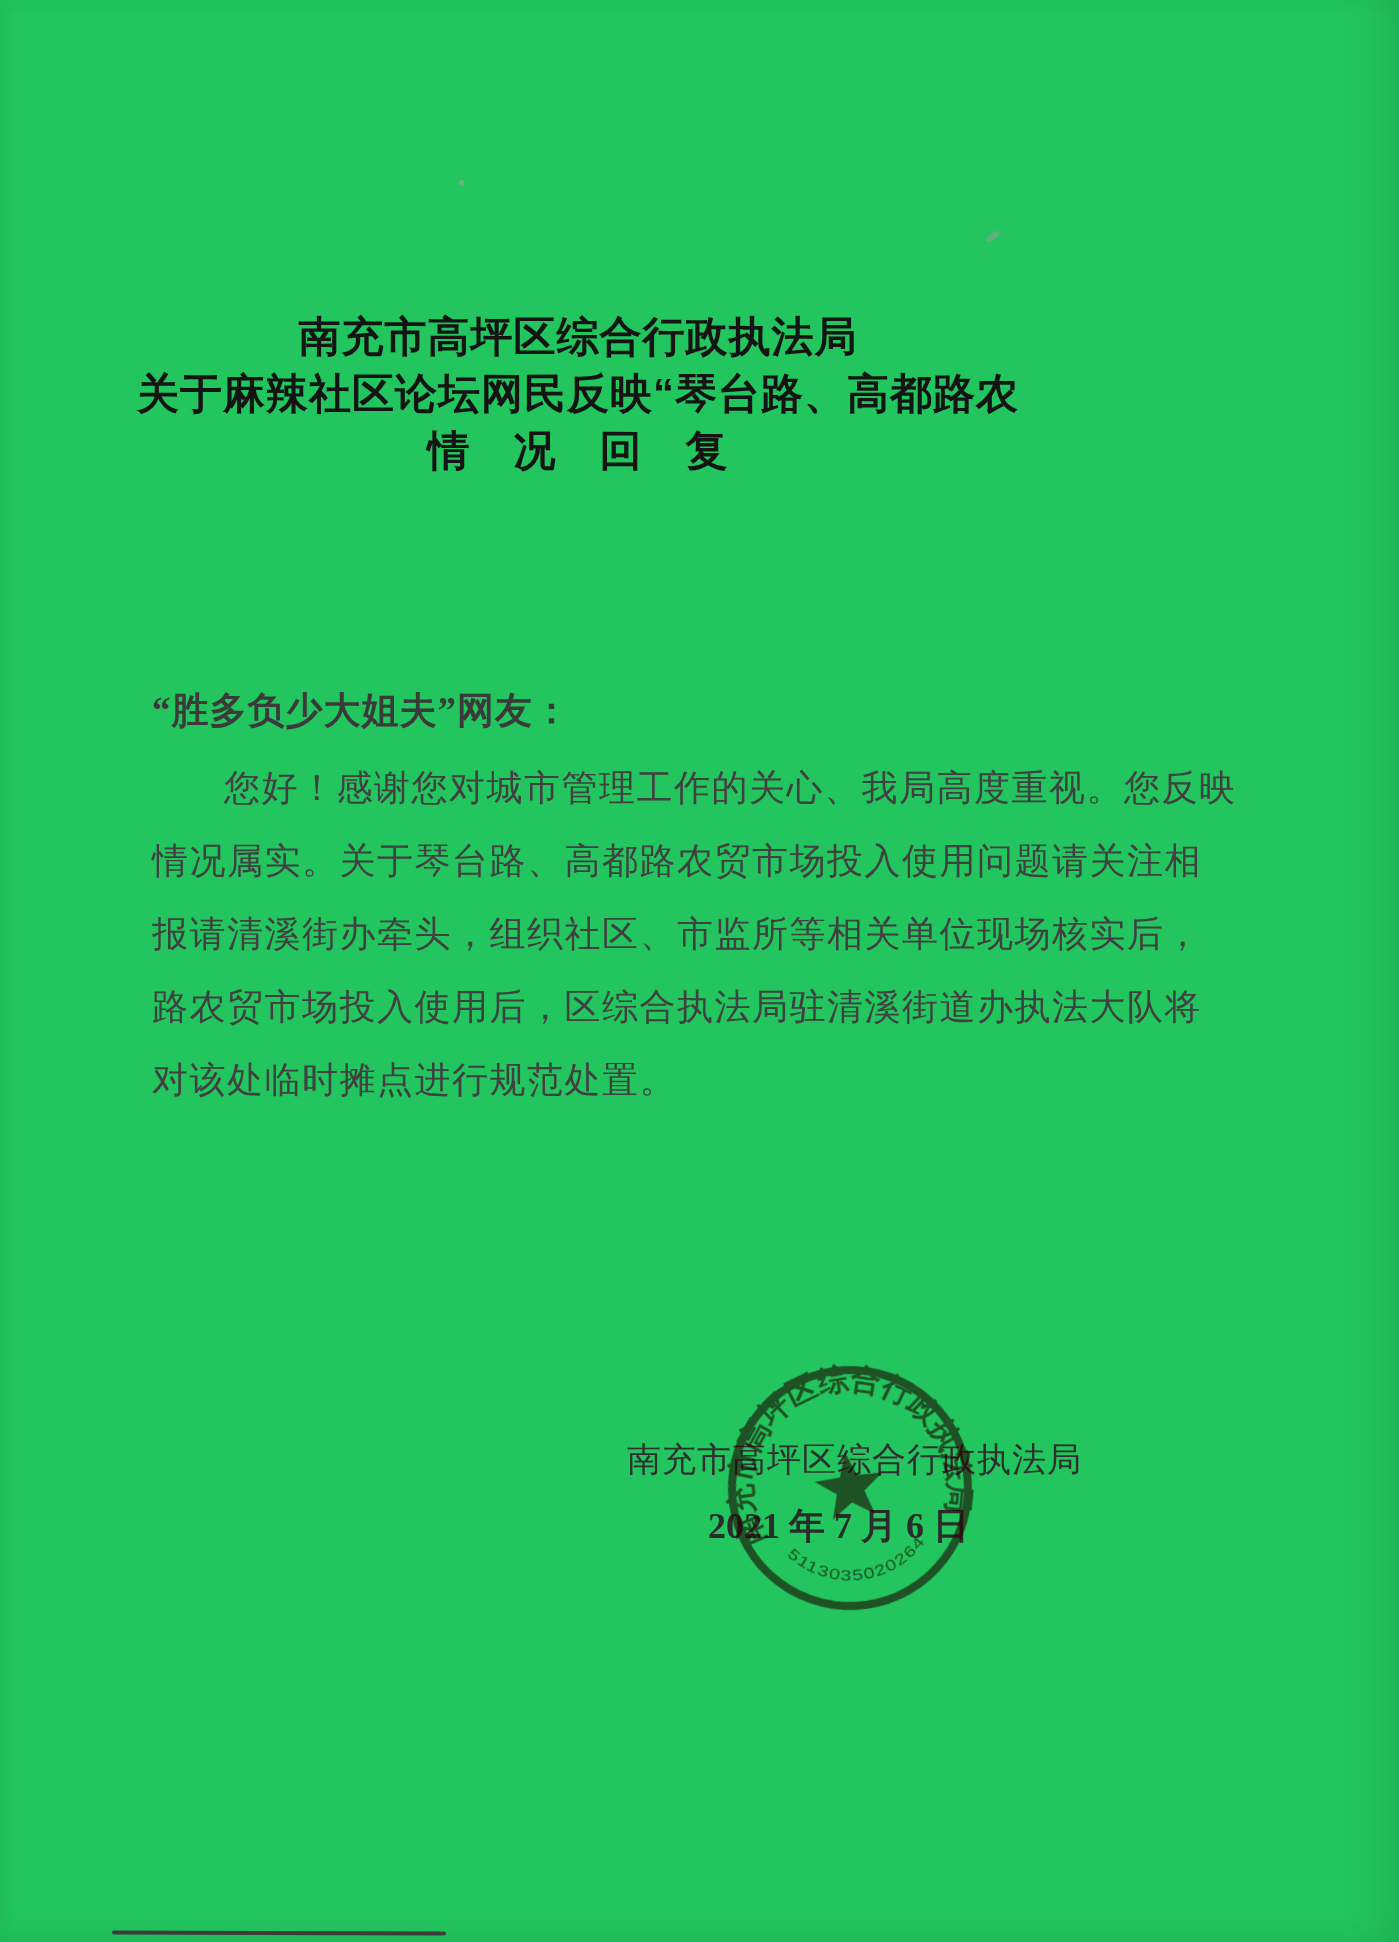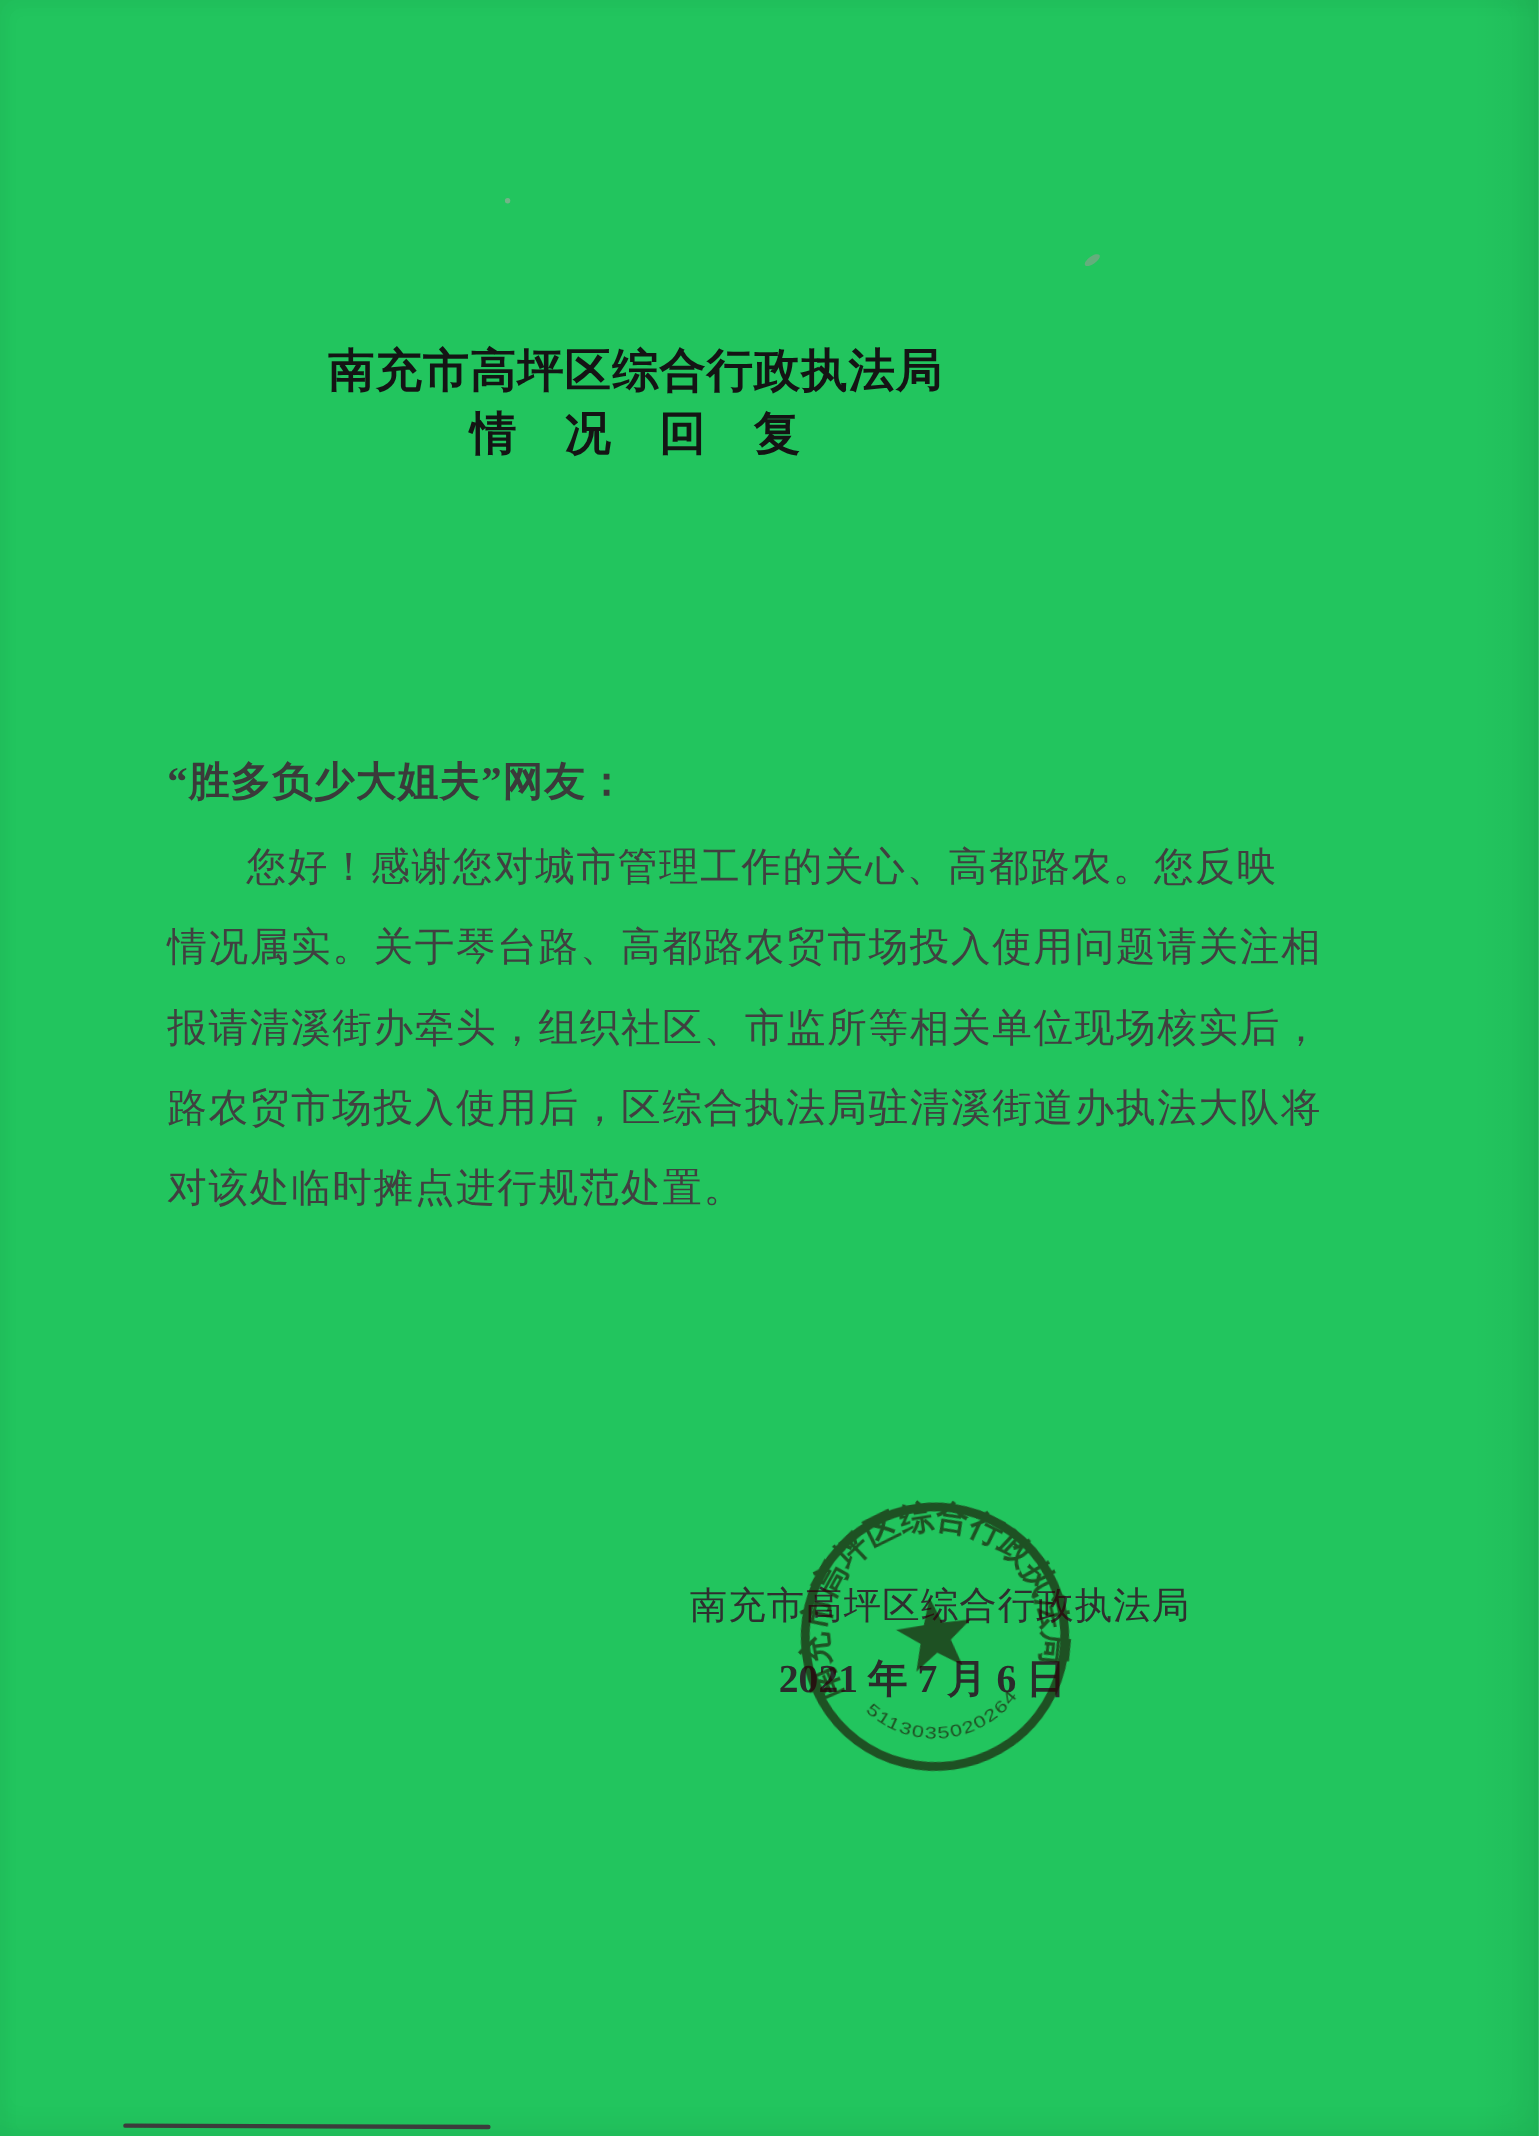--- a/index.html
+++ b/index.html
@@ -96,27 +96,28 @@
     background: linear-gradient(to right, rgba(0,0,0,0), rgba(0,0,0,0.045));
   }
 </style>
 </head>
 <body>
 
 <div class="page">
 
   <div class="title-block">
     <div>南充市高坪区综合行政执法局</div>
+    <div>关于麻辣社区论坛网民反映“琴台路、高都路农</div>
     <div>情　况　回　复</div>
   </div>
 
   <div class="salutation">“胜多负少大姐夫”网友：</div>
 
   <div class="body-block">
-    <div class="body-line indent">您好！感谢您对城市管理工作的关心、高都路农。您反映</div>
+    <div class="body-line indent">您好！感谢您对城市管理工作的关心、我局高度重视。您反映</div>
     <div class="body-line">情况属实。关于琴台路、高都路农贸市场投入使用问题请关注相</div>
     <div class="body-line">报请清溪街办牵头，组织社区、市监所等相关单位现场核实后，</div>
     <div class="body-line">路农贸市场投入使用后，区综合执法局驻清溪街道办执法大队将</div>
     <div class="body-line">对该处临时摊点进行规范处置。</div>
   </div>
 
   <div class="signature">南充市高坪区综合行政执法局</div>
 
   <div class="doc-date">2021 年 7 月 6 日</div>
 

